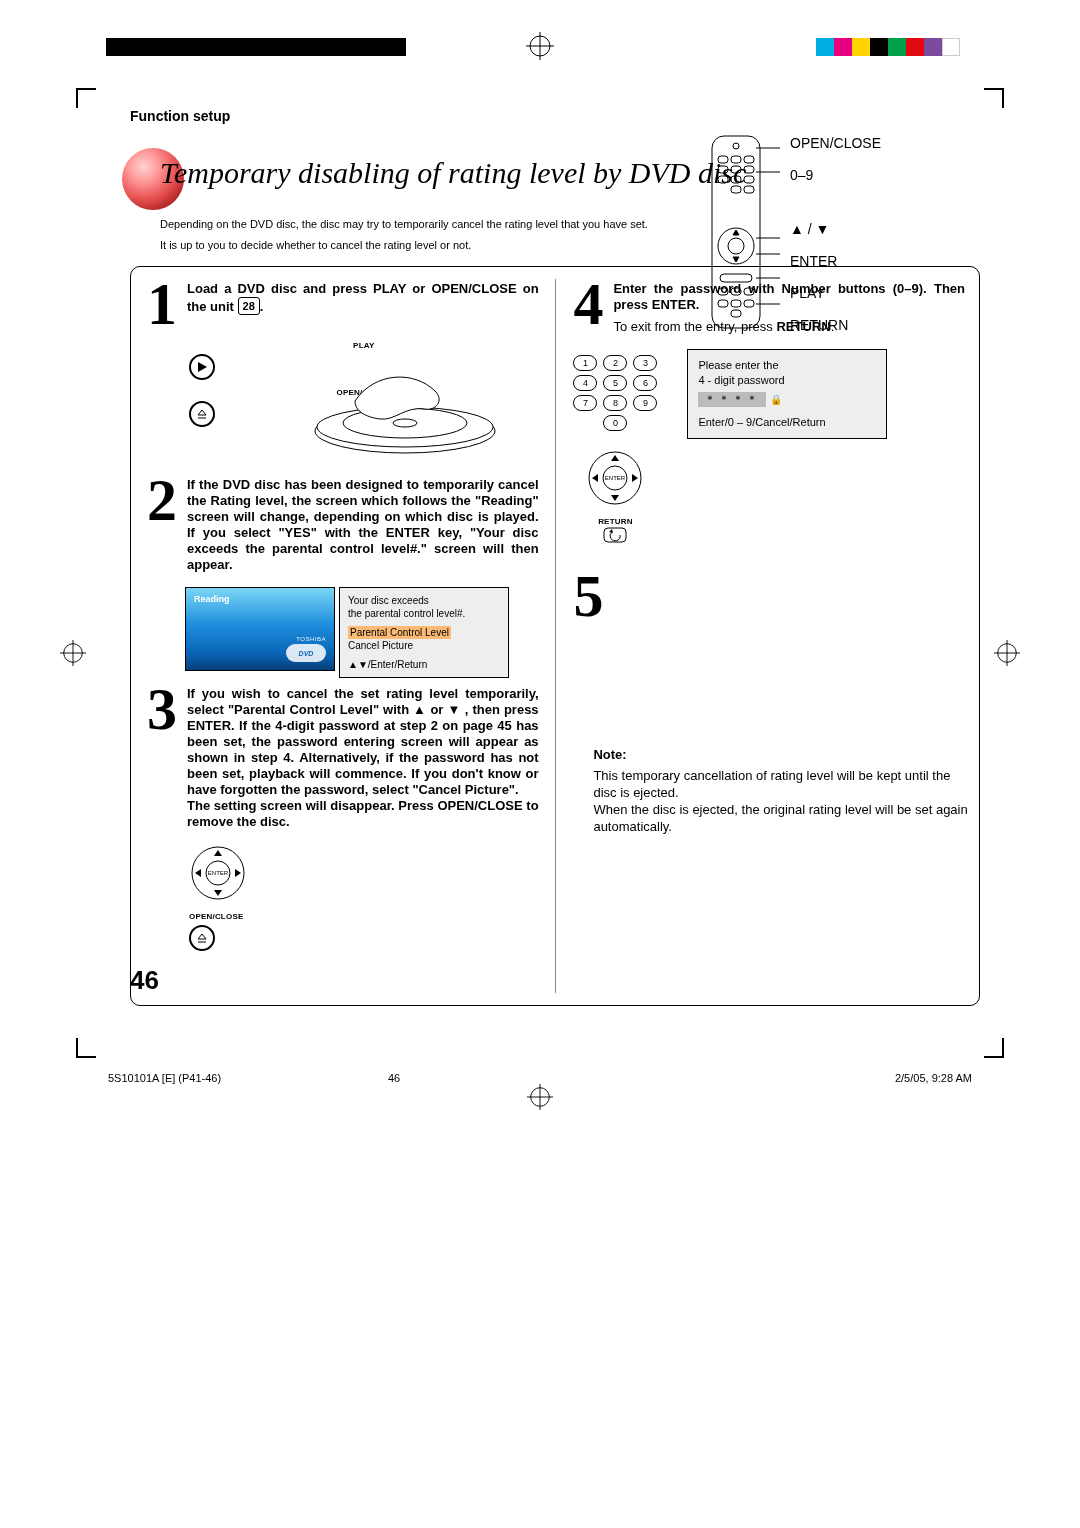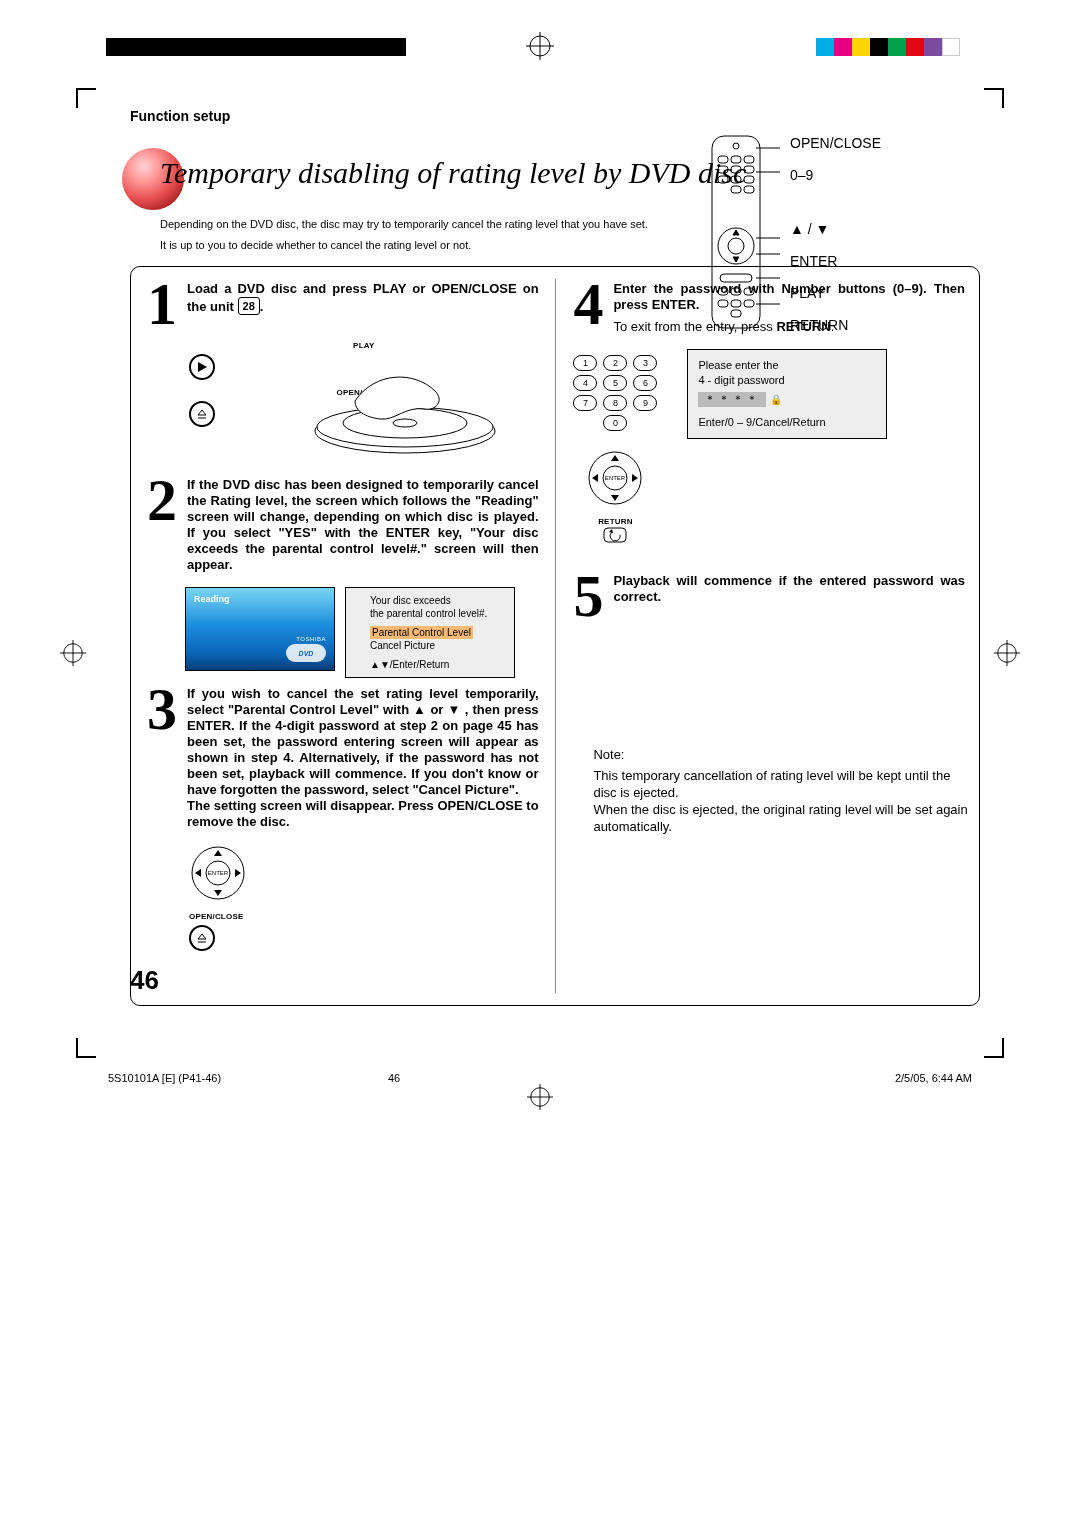--- a/index.html
+++ b/index.html
@@ -69,44 +69,44 @@
   .kbd-box { display:inline-block; border:1px solid #000; border-radius:3px; padding:0 4px; font-size:11px; vertical-align:1px; }
 
   
   .icon-stack { margin:10px 0 4px 44px; }
   .round-btn { width:26px; height:26px; border:2px solid #000; border-radius:50%; display:flex; align-items:center; justify-content:center; margin:4px 0; }
   .mini-label { font-size:8px; font-weight:bold; text-align:center; letter-spacing:0.2px; margin-bottom:1px; }
 
   .tray { margin:-70px 0 12px 140px; width:220px; }
 
   
-  .osd-row { display:flex; gap:10px; margin:8px 0 8px 40px; align-items:flex-start; }
+  .osd-row { display:flex; gap:4px; margin:8px 0 8px 40px; align-items:flex-start; }
   .osd-reading { width:150px; height:84px; border:1px solid #000; background:linear-gradient(180deg,#7bd6f6 0%, #1d8edc 45%, #0a64b6 80%, #063f7a 100%); position:relative; color:#fff; }
   .osd-reading .rd-label { position:absolute; top:6px; left:8px; font-size:9px; font-weight:bold; }
   .osd-reading .dvd-mark { position:absolute; right:8px; bottom:8px; width:40px; height:18px; border-radius:9px; background:rgba(255,255,255,0.85); color:#0a64b6; font-size:7px; font-style:italic; font-weight:bold; display:flex; align-items:center; justify-content:center; }
   .osd-reading .toshiba { position:absolute; right:8px; bottom:28px; font-size:6px; letter-spacing:0.5px; color:#e6f4ff; }
-  .osd-exceeds { width:170px; border:1px solid #000; background:#eee; padding:6px 24px; font-size:10px; line-height:13px; }
+  .osd-exceeds { width:170px; border:1px solid #000; background:#eee; padding:6px 8px; font-size:10px; line-height:13px; }
   .osd-exceeds .highlight { display:inline-block; background:#fdba74; padding:0 2px; }
 
   
   .nav-cluster { margin:8px 0 0 44px; }
 
   
   .keypad { display:grid; grid-template-columns:repeat(3,24px); grid-auto-rows:16px; gap:4px 6px; margin:6px 0 6px 0; }
   .key { border:1px solid #000; border-radius:8px; font-size:9px; display:flex; align-items:center; justify-content:center; }
   .keypad-wrap { display:flex; gap:30px; margin:8px 0 0 2px; align-items:flex-start; }
   .keypad-center { display:flex; flex-direction:column; align-items:center; }
 
   .pw-screen { width:200px; border:1px solid #000; background:#eee; padding:8px 10px; font-size:11px; line-height:15px; }
   .pw-stars { display:inline-block; background:#bbb; padding:0 6px; letter-spacing:3px; margin-top:4px; }
   .pw-lock { display:inline-block; font-size:10px; margin-left:4px; }
 
   
   .note-block { position:absolute; right:4px; bottom:170px; width:45%; font-size:13px; line-height:17px; }
-  .note-hdr { font-weight:normal; margin-bottom:4px; }
+  .note-hdr { font-weight:bold; margin-bottom:4px; }
 
   
   .pg-num { position:absolute; left:130px; bottom:172px; font-size:26px; font-weight:bold; }
   .foot { position:absolute; left:108px; right:108px; bottom:84px; font-size:11px; color:#000; }
   .foot .fid { float:left; }
   .foot .fpage { position:absolute; left:280px; }
   .foot .fdate { float:right; }
 </style>
 </head>
 <body>
@@ -345,32 +345,31 @@
             <div>4 - digit password</div>
             <div><span class="pw-stars">＊＊＊＊</span><span class="pw-lock">🔒</span></div>
             <div style="height:8px"></div>
             <div>Enter/0 – 9/Cancel/Return</div>
           </div>
         </div>
 
         <div style="height:28px"></div>
         <div class="step">
           <div class="step-num">5</div>
-          <div class="step-text">Playback will commence if the entered password was correct.</div>
         </div>
       </div>
 
       <div class="note-block">
         <div class="note-hdr">Note:</div>
         <div>This temporary cancellation of rating level will be kept until the disc is ejected.</div>
         <div>When the disc is ejected, the original rating level will be set again automatically.</div>
       </div>
     </div>
   </div>
 
   <div class="pg-num">46</div>
 
   <div class="foot">
     <span class="fid">5S10101A [E] (P41-46)</span>
     <span class="fpage">46</span>
-    <span class="fdate">2/5/05, 6:44 AM</span>
+    <span class="fdate">2/5/05, 9:28 AM</span>
   </div>
 </div>
 
 </body></html>

